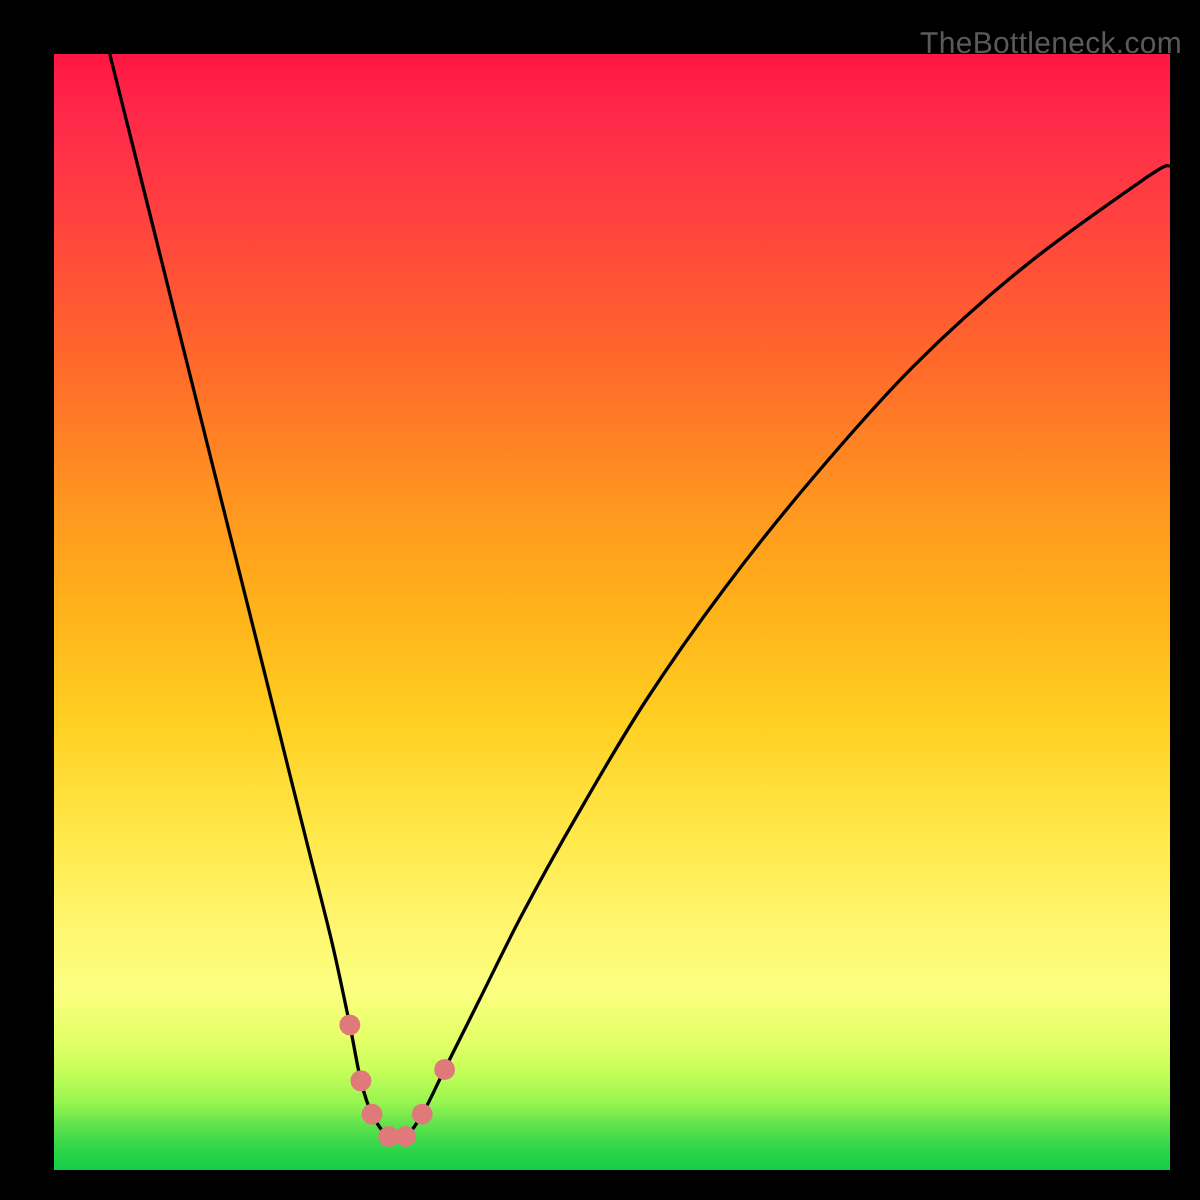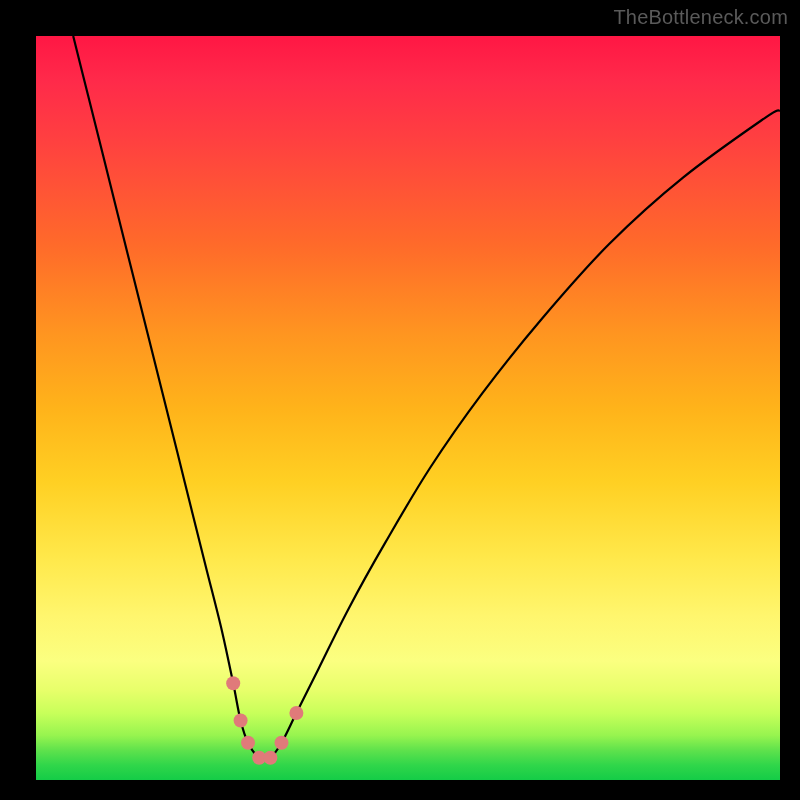--- a/index.html
+++ b/index.html
@@ -39,21 +39,21 @@
       #e7ff6a 88%,
       #c8ff5a 91%,
       #97f44f 94%,
       #5fe24c 96%,
       #30d64a 98%,
       #14cc47 100%
     );
   }
   .watermark {
     position: absolute;
-    top: 6px;
+    top: 18px;
     right: 12px;
     color: #5a5a5a;
     font-size: 20px;
     font-weight: 500;
     letter-spacing: 0.2px;
   }
   svg.curve {
     position: absolute;
     left: 0; top: 0;
     width: 744px; height: 744px;

